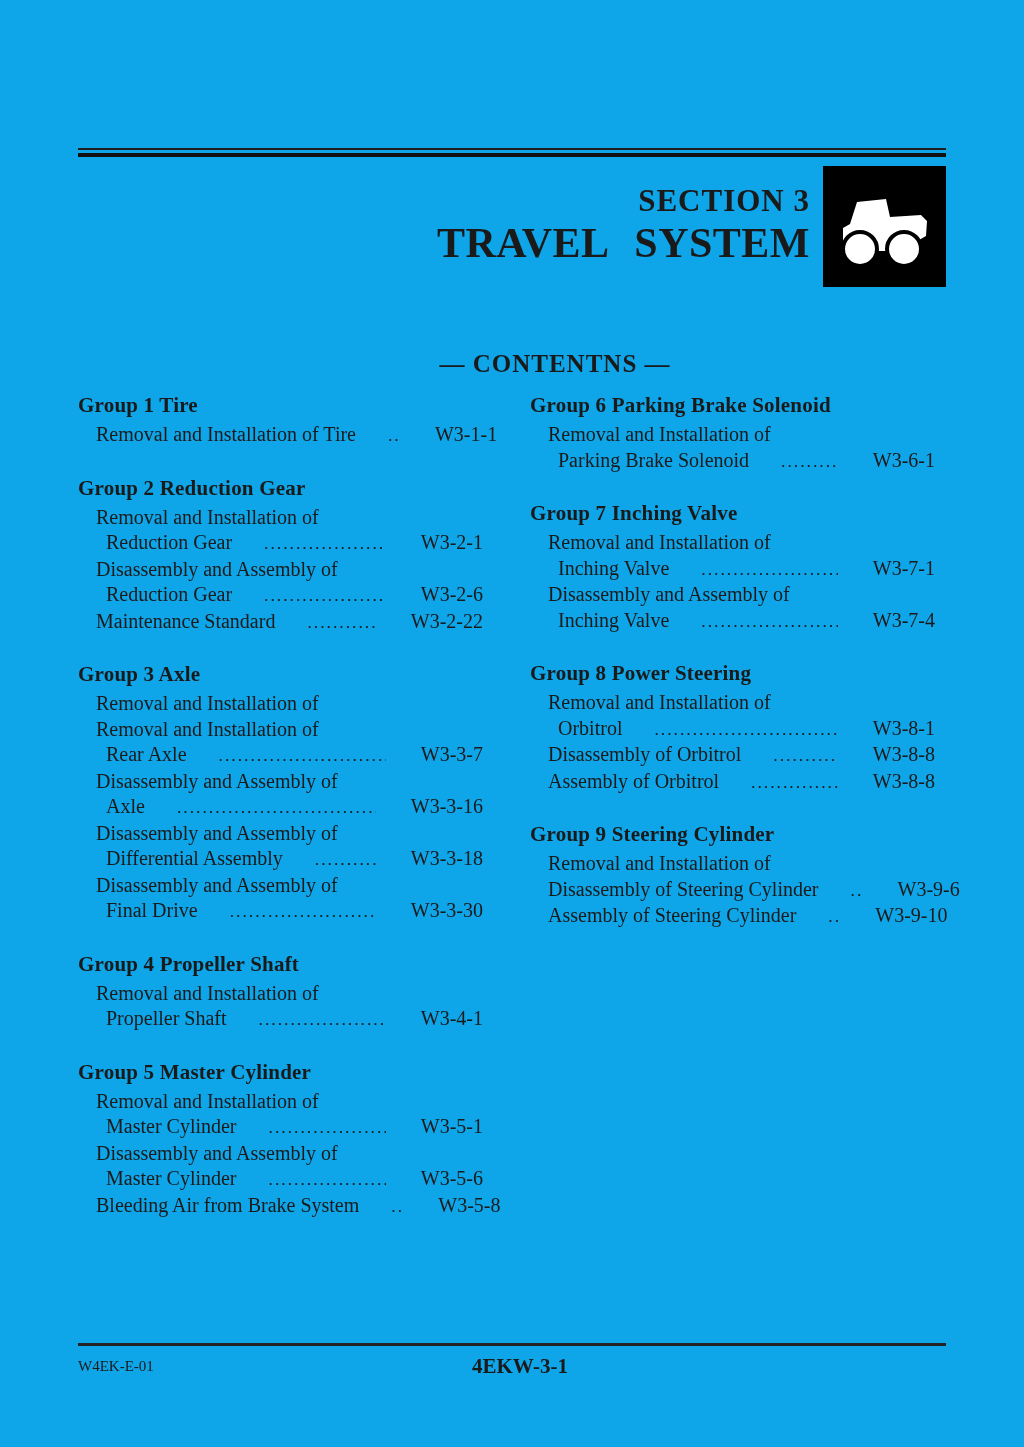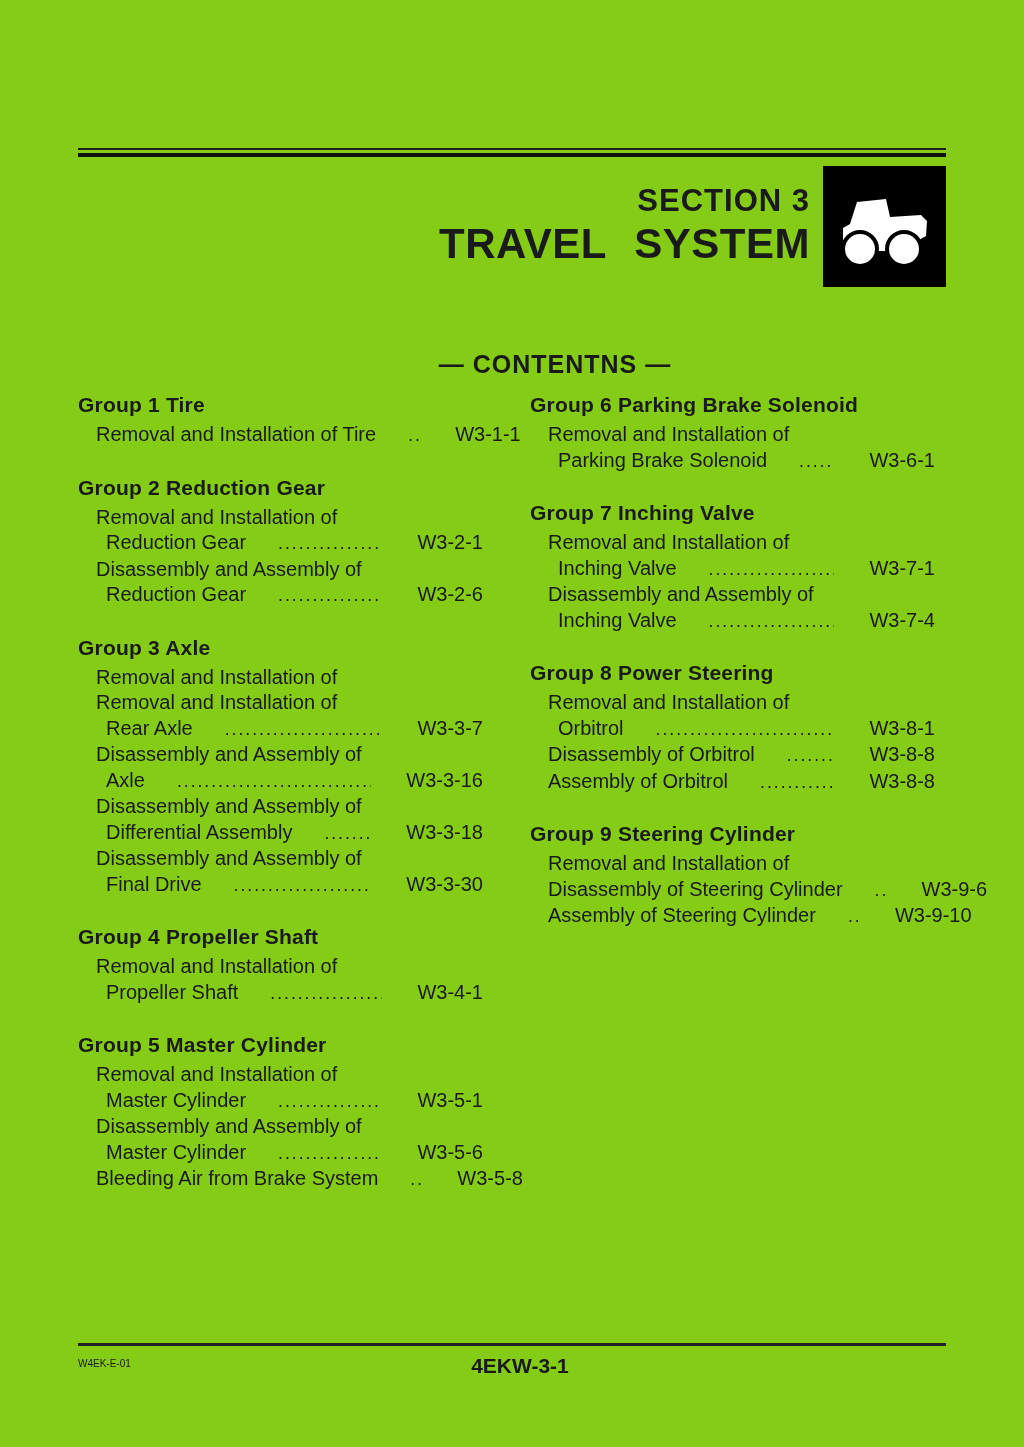--- a/index.html
+++ b/index.html
@@ -1,21 +1,21 @@
 <!DOCTYPE html>
 <html><head>
 <meta charset="utf-8">
 <style>
   html,body { margin:0; padding:0; background:#e8e8e8; }
   .page {
     position:relative;
     width:1024px; height:1447px;
     margin:0 auto;
-    background:#84cc16;
-    font-family:Liberation Sans, sans-serif;
+    background:#0ea5e9;
+    font-family:Liberation Serif, serif;
     color:#1a1a1a;
     overflow:hidden;
   }
   
   .top-rule {
     position:absolute; left:78px; top:148px; width:868px;
     height:3px;
     border-top:2px solid #1f1f1f;
     border-bottom:4px solid #111111;
   }
@@ -70,21 +70,21 @@
     letter-spacing:2px; font-size:17.5px;
   }
   .page-ref { white-space:nowrap; }
   
   .footer-rule {
     position:absolute; left:78px; top:1343px; width:868px;
     border-top:3px solid #222222;
   }
   .footer-doc-code {
     position:absolute; left:78px; top:1358px;
-    font-size:10px;
+    font-size:15px;
   }
   .footer-page-number {
     position:absolute; left:8px; top:1354px; width:100%;
     text-align:center; font-size:21px; font-weight:bold;
   }
 </style>
 </head>
 <body>
 
 <div class="page">
@@ -128,20 +128,25 @@
             <span class="page-ref">W3-2-1</span>
           </div>
           <div class="toc-row">
             <span class="row-text">Disassembly and Assembly of</span>
           </div>
           <div class="toc-row cont">
             <span class="row-text">Reduction Gear</span>
             <span class="dots"></span>
             <span class="page-ref">W3-2-6</span>
           </div>
+          <div class="toc-row">
+            <span class="row-text">Maintenance Standard</span>
+            <span class="dots"></span>
+            <span class="page-ref">W3-2-22</span>
+          </div>
         </div>
         <div class="toc-group">
           <div class="group-title">Group 3 Axle</div>
           <div class="toc-row">
             <span class="row-text">Removal and Installation of</span>
           </div>
           <div class="toc-row">
             <span class="row-text">Removal and Installation of</span>
           </div>
           <div class="toc-row cont">

